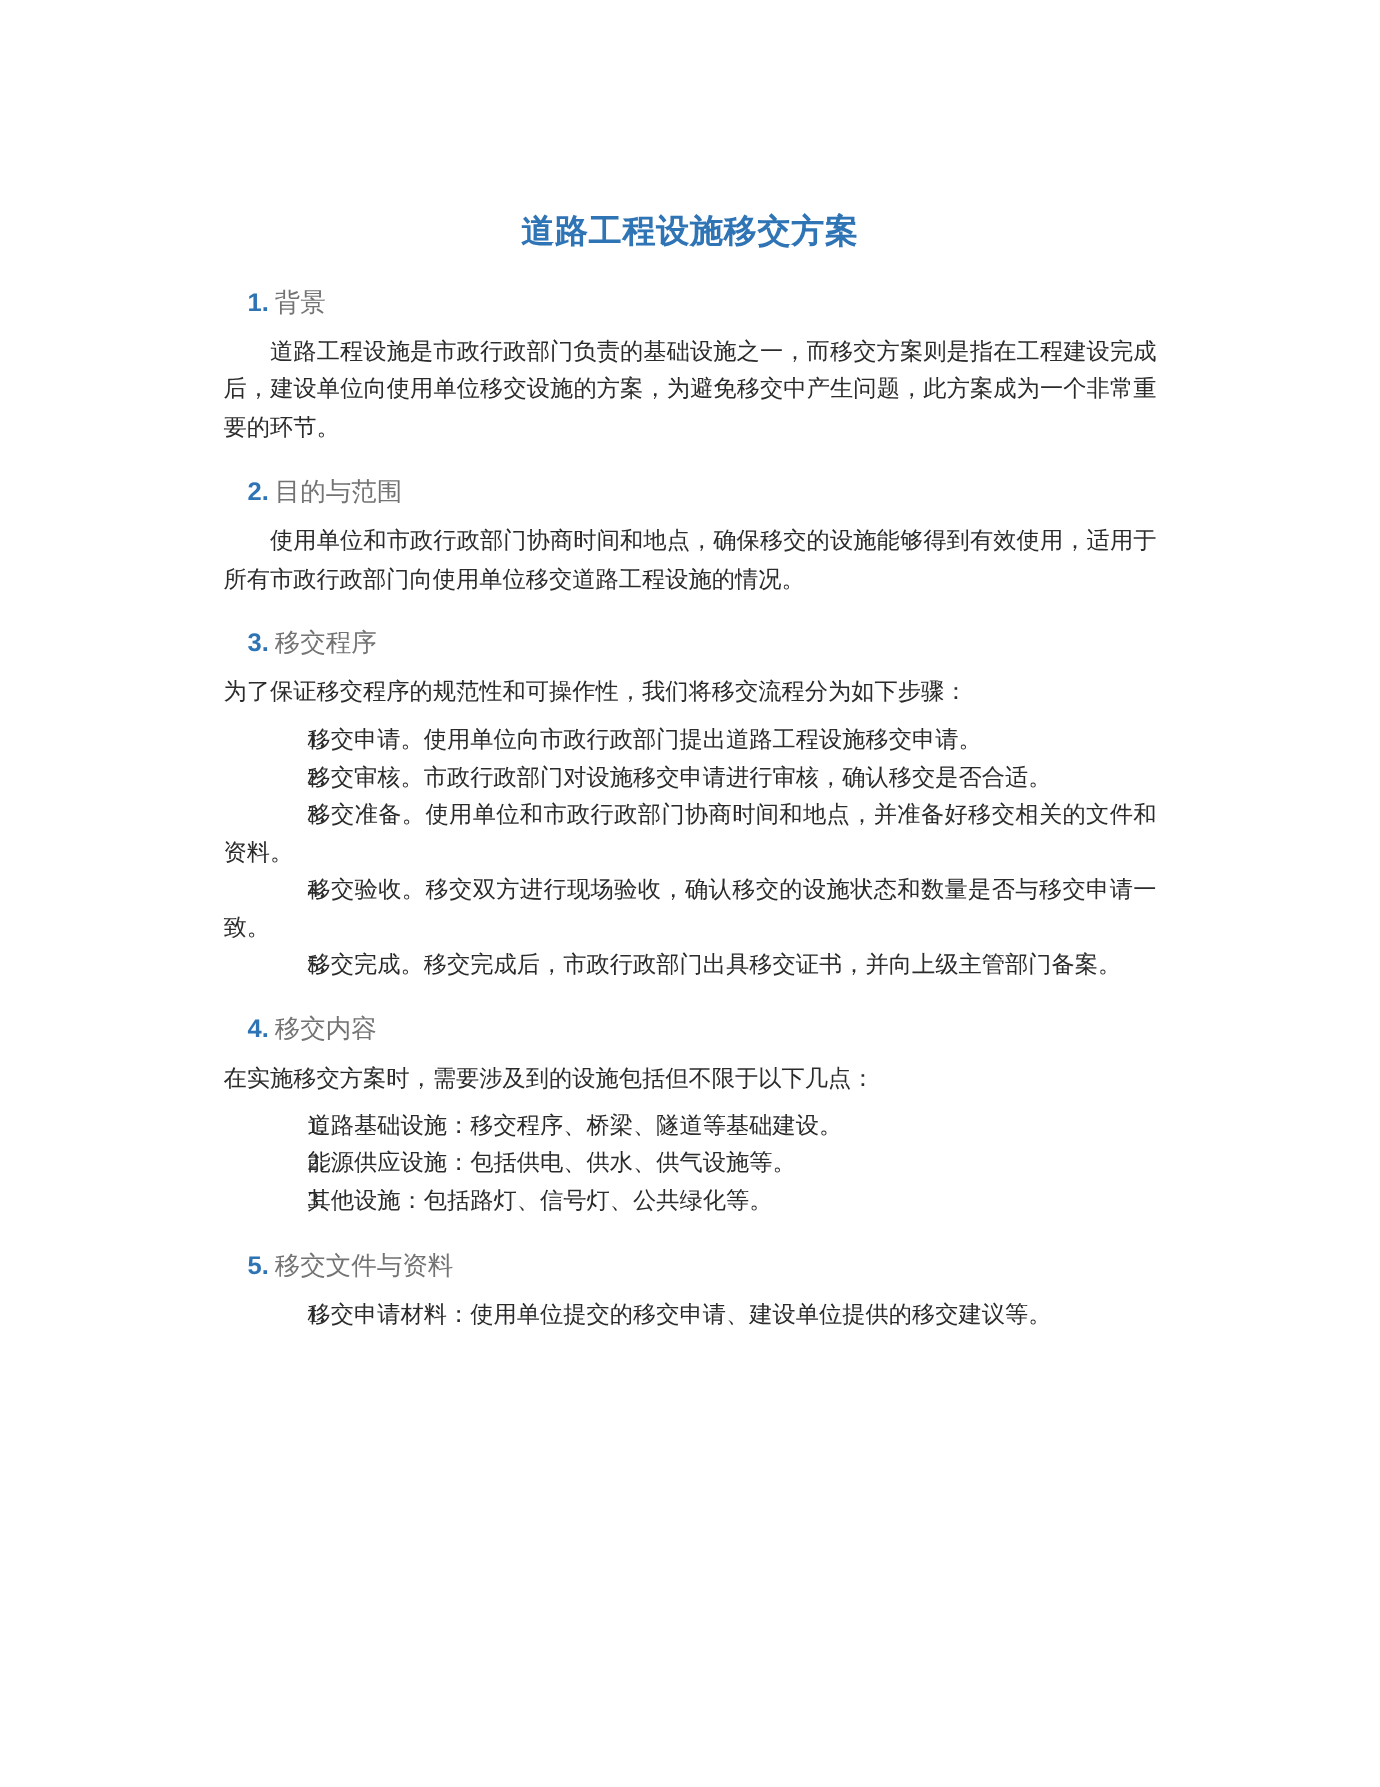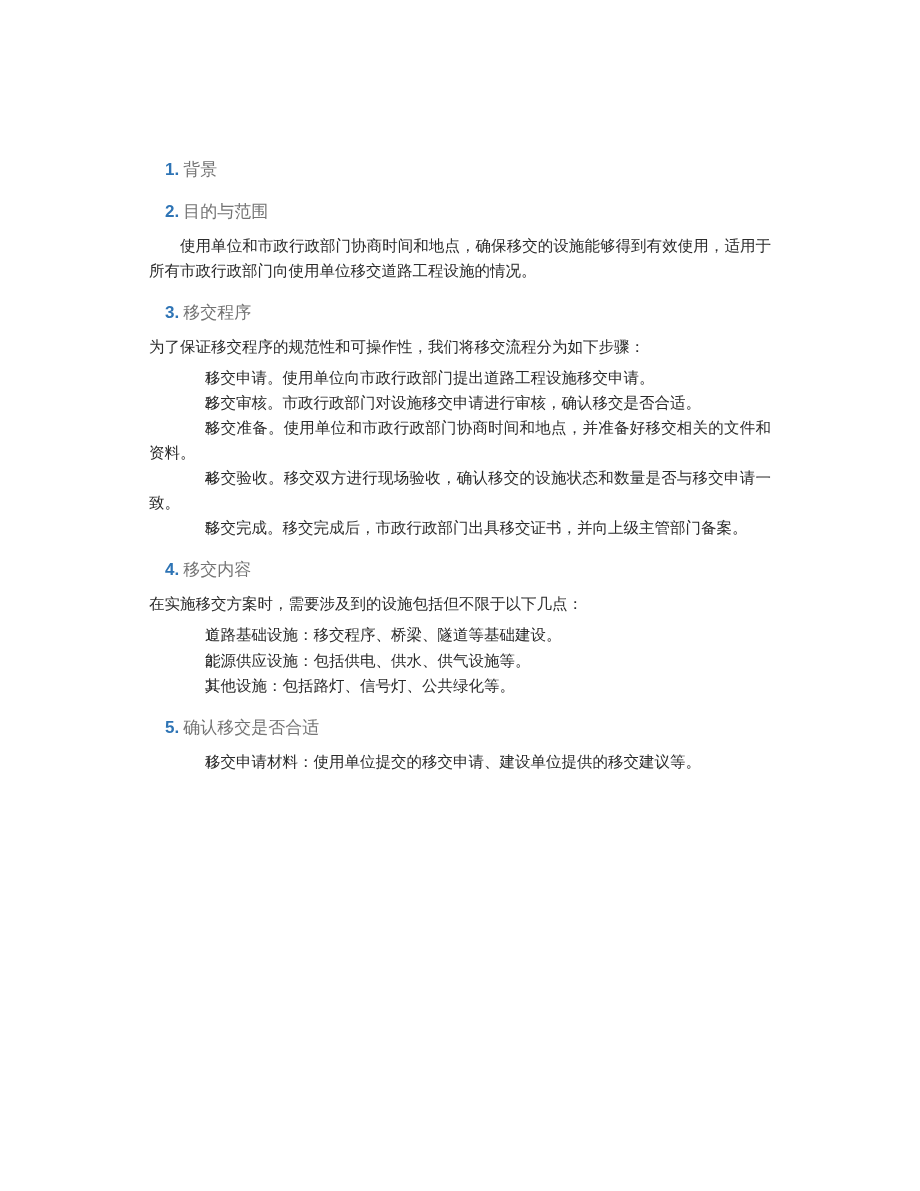--- a/index.html
+++ b/index.html
@@ -108,25 +108,27 @@
     text-indent: 0;
     margin-top: 20px;
   }
 </style>
 </head>
 <body>
 
 <div class="page">
   <div class="content">
 
+    <h1 class="doc-title">道路工程设施移交方案</h1>
 
     <div class="section">
       <div class="sec-heading">
         <span class="sec-num">1.</span><span class="sec-title">背景</span>
       </div>
+      <p class="para indent">道路工程设施是市政行政部门负责的基础设施之一，而移交方案则是指在工程建设完成后，建设单位向使用单位移交设施的方案，为避免移交中产生问题，此方案成为一个非常重要的环节。</p>
     </div>
 
     <div class="section">
       <div class="sec-heading">
         <span class="sec-num">2.</span><span class="sec-title">目的与范围</span>
       </div>
       <p class="para indent">使用单位和市政行政部门协商时间和地点，确保移交的设施能够得到有效使用，适用于所有市政行政部门向使用单位移交道路工程设施的情况。</p>
     </div>
 
     <div class="section">
@@ -150,21 +152,21 @@
       <p class="para">在实施移交方案时，需要涉及到的设施包括但不限于以下几点：</p>
       <ol class="num-list">
         <li><span class="li-num">1.</span><span class="li-text">道路基础设施：移交程序、桥梁、隧道等基础建设。</span></li>
         <li><span class="li-num">2.</span><span class="li-text">能源供应设施：包括供电、供水、供气设施等。</span></li>
         <li><span class="li-num">3.</span><span class="li-text">其他设施：包括路灯、信号灯、公共绿化等。</span></li>
       </ol>
     </div>
 
     <div class="section">
       <div class="sec-heading">
-        <span class="sec-num">5.</span><span class="sec-title">确认移交是否合适</span>
+        <span class="sec-num">5.</span><span class="sec-title">移交文件与资料</span>
       </div>
       <ol class="num-list">
         <li><span class="li-num">1.</span><span class="li-text">移交申请材料：使用单位提交的移交申请、建设单位提供的移交建议等。</span></li>
       </ol>
     </div>
 
   </div>
 </div>
 
 </body></html>

